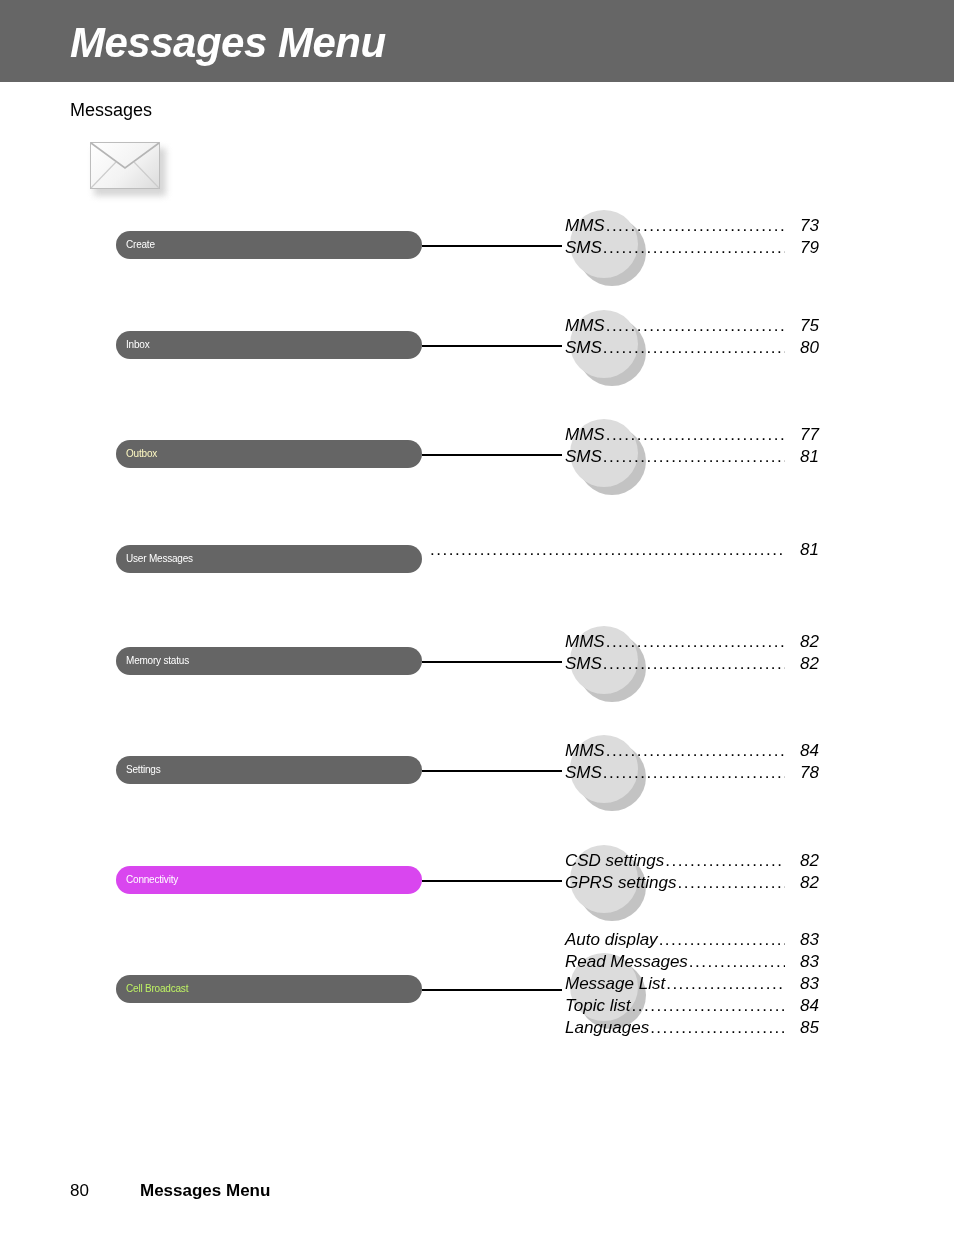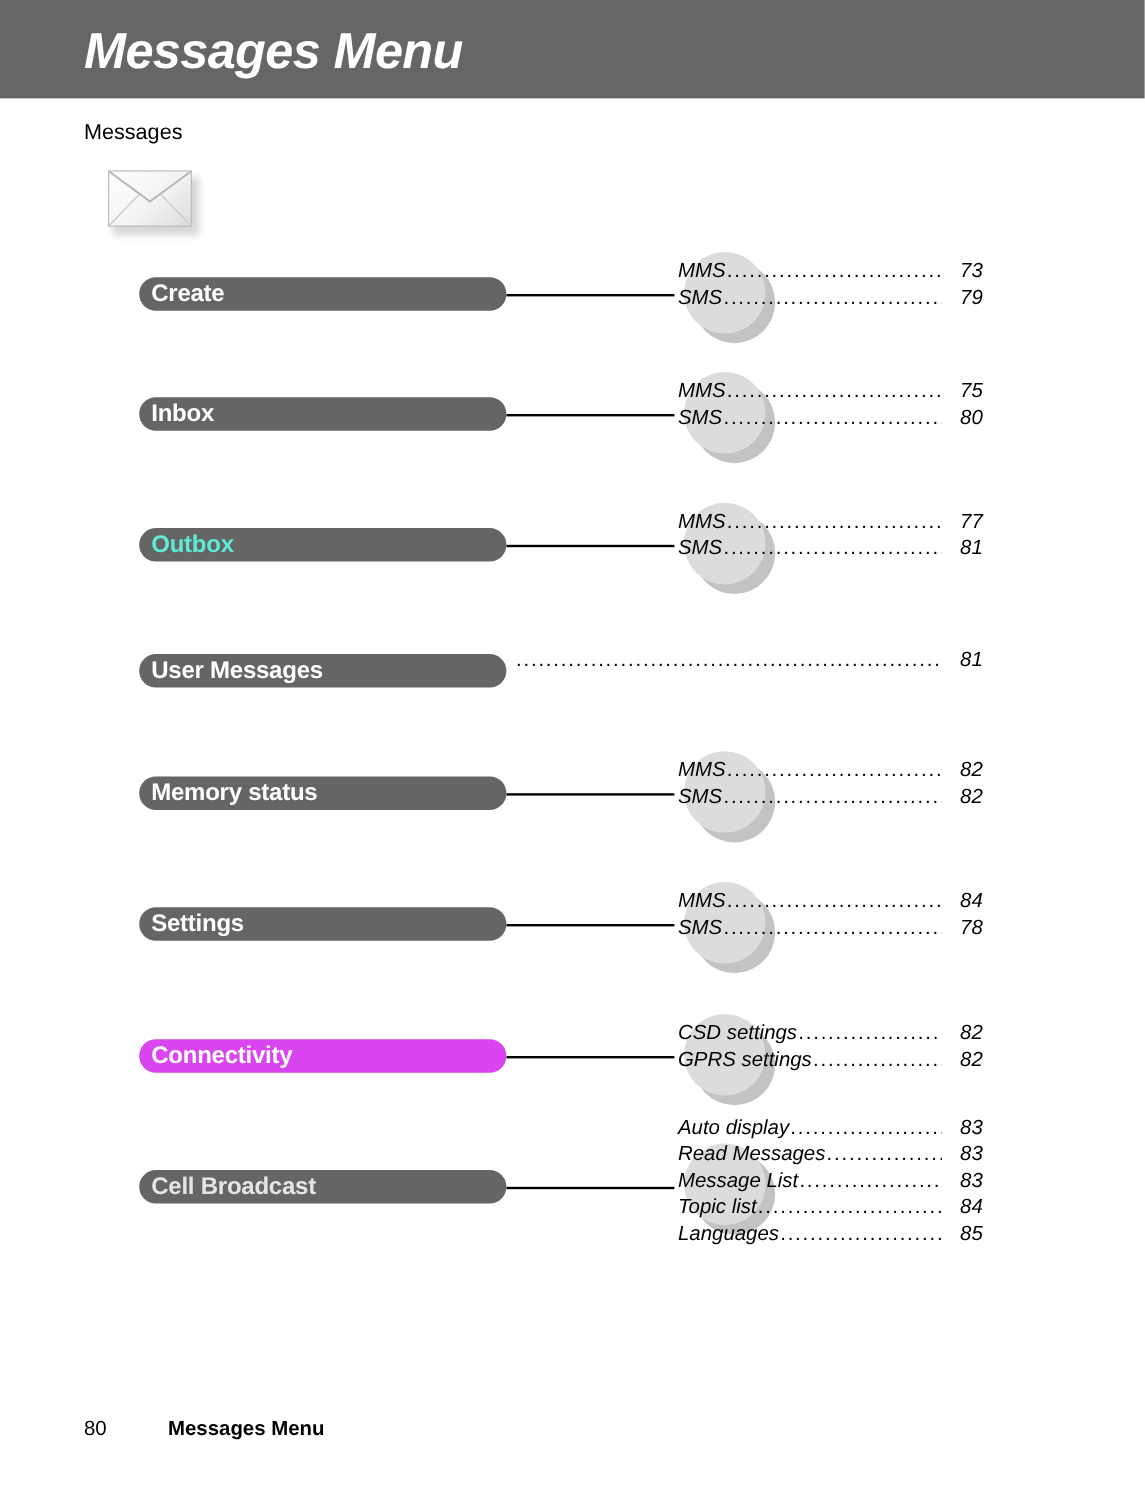--- a/index.html
+++ b/index.html
@@ -102,22 +102,22 @@
     background: #656565;
     border-radius: 14px;
     box-sizing: border-box;
   }
   .pill-label {
     position: absolute;
     left: 10px;
     top: 0;
     height: 28px;
     line-height: 28px;
-    font-size: 20px;
-    font-weight: bold;
+    font-size: 10px;
+    font-weight: normal;
     color: #ffffff;
     white-space: nowrap;
     letter-spacing: -0.2px;
   }
 
   .connector {
     position: absolute;
     left: 422px;
     width: 140px;
     height: 2px;
@@ -275,21 +275,21 @@
         </div>
       </div>
     </div>
     <div class="row">
       <div class="sphere" style="left: 570px; top: 419px;">
         <div class="sph-back" style="background: rgb(195, 195, 195);"></div>
         <div class="sph-front" style="background: rgb(220, 220, 220);"></div>
       </div>
       <div class="connector" style="top: 454px; background: rgb(0, 0, 0);"></div>
       <div class="pill" style="top: 440px; background: rgb(101, 101, 101);">
-        <span class="pill-label" style="color: #5eead4;">Outbox</span>
+        <span class="pill-label" style="color: #fef9c3;">Outbox</span>
       </div>
       <div class="toc-block" style="top: 424px;">
         <div class="toc-entry">
           <span class="toc-label">MMS</span>
           <span class="toc-dots">.........................................................................................</span>
           <span class="toc-page">77</span>
         </div>
         <div class="toc-entry">
           <span class="toc-label">SMS</span>
           <span class="toc-dots">.........................................................................................</span>
@@ -375,21 +375,21 @@
         </div>
       </div>
     </div>
     <div class="row">
       <div class="sphere" style="left: 570px; top: 953px;">
         <div class="sph-back" style="background: rgb(195, 195, 195);"></div>
         <div class="sph-front" style="background: rgb(220, 220, 220);"></div>
       </div>
       <div class="connector" style="top: 989px; background: rgb(0, 0, 0);"></div>
       <div class="pill" style="top: 975px; background: rgb(101, 101, 101);">
-        <span class="pill-label" style="color: #e5e5e5;">Cell Broadcast</span>
+        <span class="pill-label" style="color: #bef264;">Cell Broadcast</span>
       </div>
       <div class="toc-block" style="top: 929px;">
         <div class="toc-entry">
           <span class="toc-label">Auto display</span>
           <span class="toc-dots">.........................................................................................</span>
           <span class="toc-page">83</span>
         </div>
         <div class="toc-entry">
           <span class="toc-label">Read Messages</span>
           <span class="toc-dots">.........................................................................................</span>

